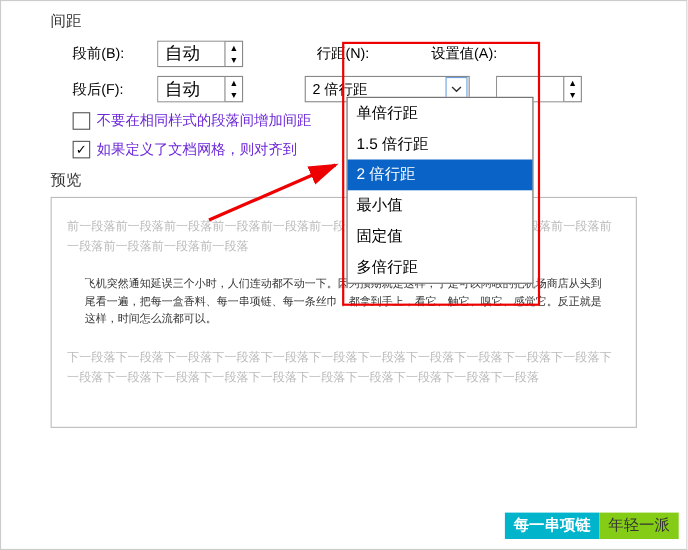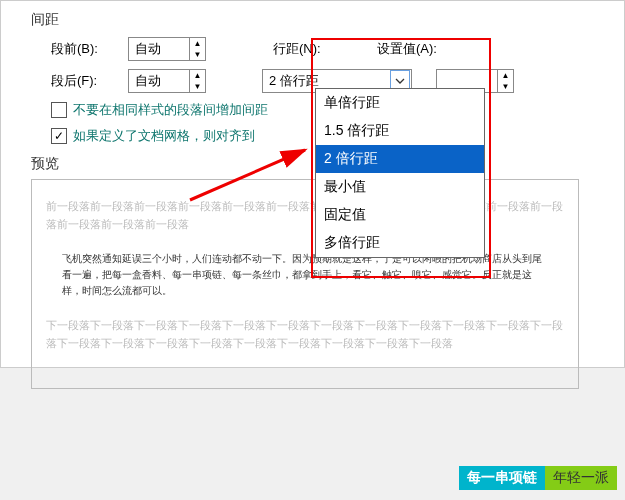--- a/index.html
+++ b/index.html
@@ -1,22 +1,22 @@
 <!DOCTYPE html>
 <html><head>
 <meta charset="utf-8">
 <style>
   * { box-sizing: border-box; margin: 0; padding: 0; }
   body { font-family: "Microsoft YaHei", sans-serif; font-size: 13px; background: #f0f0f0; width: 625px; height: 500px; overflow: hidden; position: relative; }
-  .panel { background: #fff; border: 1px solid #ccc; margin: 0; padding: 0 20px 10px 5px; width: 625px; height: 368px; }
+  .panel { background: #fff; border: 1px solid #ccc; margin: 0; padding: 0 20px 10px 20px; width: 625px; height: 500px; }
   .section-title { font-size: 14px; margin: 10px 0 6px 25px; color: #333; }
   .row { display: flex; align-items: center; margin: 8px 0 8px 45px; gap: 7px; }
   .label { width: 70px; }
   .spin { display: inline-flex; border: 1px solid #888; background: #fff; height: 24px; }
-  .spin input { border: none; width: 60px; padding: 2px 6px; font-size: 13px; outline: none; }
+  .spin input { border: none; width: 60px; padding: 2px 6px; font-size: 16px; outline: none; }
   .spin .arrows { display: flex; flex-direction: column; border-left: 1px solid #888; width: 16px; }
   .spin .arrows span { flex: 1; display: flex; align-items: center; justify-content: center; font-size: 8px; cursor: pointer; line-height: 1; }
   .group2 { margin-left: 60px; }
   .spacer { width: 20px; }
   .chk-row { display: flex; align-items: center; margin: 8px 0 8px 45px; }
   .chk { width: 16px; height: 16px; border: 1px solid #555; margin-right: 6px; display: inline-flex; align-items: center; justify-content: center; font-size: 12px; color: #000; }
   .select-box { border: 1px solid #888; background: #fff; height: 24px; display: inline-flex; align-items: center; width: 150px; position: relative; }
   .select-box .val { flex: 1; padding: 0 6px; }
   .select-box .dd { width: 20px; height: 22px; border: 1px solid #6aa0e0; margin: 1px; display: flex; align-items: center; justify-content: center; background: #fff; }
   .dropdown { position: absolute; top: 88px; left: 315px; width: 170px; background: #fff; border: 1px solid #666; z-index: 10; }
@@ -24,21 +24,21 @@
   .dropdown .opt.sel { background: #0a63c7; color: #fff; }
   .red-box { position: absolute; border: 2px solid #e00; top: 38px; left: 311px; width: 180px; height: 240px; pointer-events: none; z-index: 20; }
   .arrow-svg { position: absolute; top: 130px; left: 185px; z-index: 15; pointer-events: none; }
   .preview-box { border: 1px solid #bbb; margin: 6px 25px 0 25px; padding: 18px 14px 14px 14px; height: 210px; overflow: hidden; }
   .gray-line { color: #bbb; font-size: 11px; line-height: 1.6; word-break: break-all; }
   .body-line { font-size: 10px; color: #333; margin: 18px 16px; line-height: 1.6; }
   .watermark { position: absolute; bottom: 10px; right: 8px; font-size: 14px; z-index: 30; display: flex; }
   .w1 { background: #00b4cc; color: #fff; padding: 3px 8px; font-weight: bold; }
   .w2 { background: #84cc16; color: #333; padding: 3px 8px; font-weight: normal; }
   .val-spin { width: 55px; }
-  .truncate { color: #0f766e; }
+  .truncate { color: #6d28d9; }
 </style>
 </head>
 <body>
 
 <div class="panel">
 
   <div class="section-title">间距</div>
 
   <div class="row">
     <span class="label">段前(B):</span>

